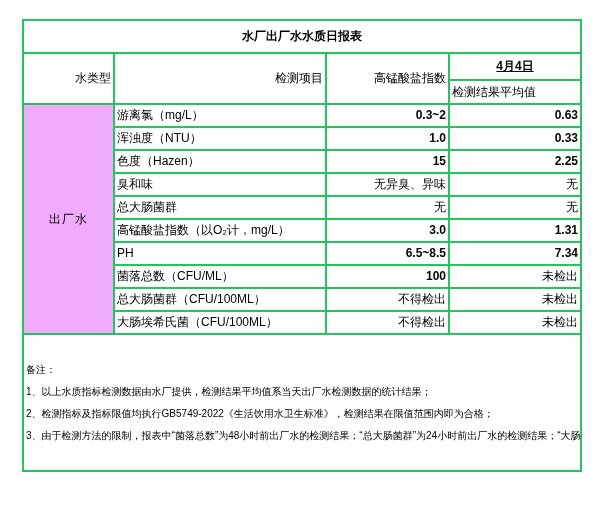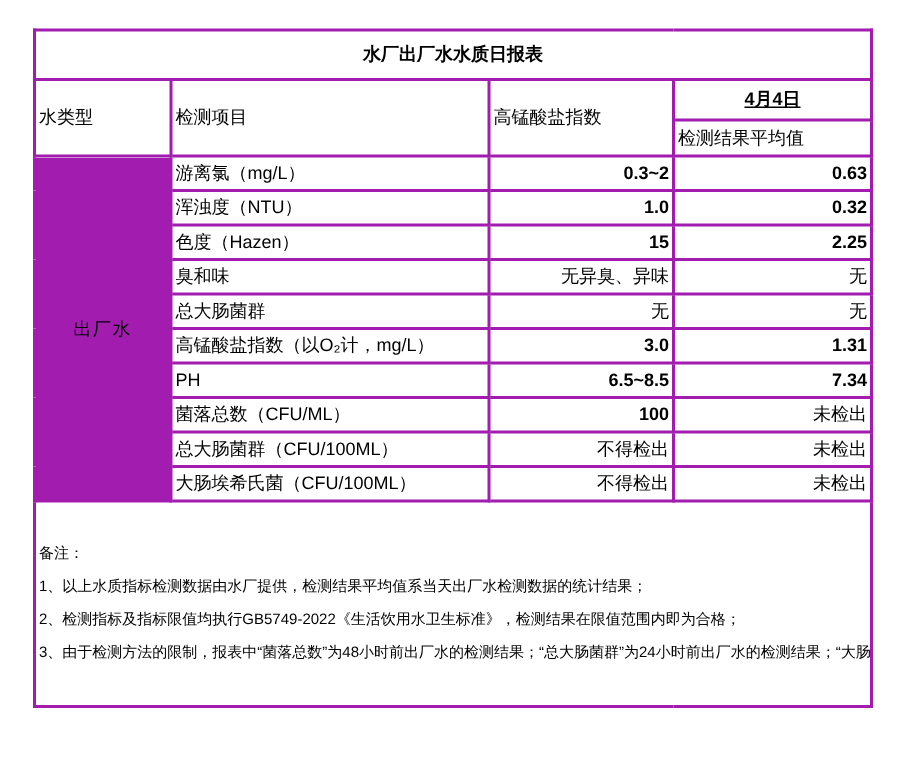--- a/index.html
+++ b/index.html
@@ -5,33 +5,33 @@
   html,body{margin:0;padding:0;}
   body{
     width:602px;height:512px;background:#ffffff;position:relative;overflow:hidden;
     font-family:"Liberation Sans","DejaVu Sans",sans-serif;color:#000;
   }
   .report{
     position:absolute;left:22px;top:19px;width:558px;
     border-collapse:collapse;table-layout:fixed;
   }
   .report td{
-    border:2px solid #a21caf;
+    border:2px solid #22c55e;
     padding:0 2px;
     vertical-align:middle;
     font-size:12px;
     line-height:1.2;
     overflow:hidden;
     white-space:nowrap;
   }
   .title-cell{height:31px;text-align:center;font-weight:bold;font-size:15px;}
-  .hdr{text-align:left;}
+  .hdr{text-align:right;}
   .hdr-date{height:25px;text-align:center;font-weight:bold;font-size:14px;text-decoration:underline;}
   .hdr-avg{height:22px;}
-  .water-type-cell{background:#a21caf;text-align:center;font-size:13px;letter-spacing:1px;}
+  .water-type-cell{background:#f0abfc;text-align:center;font-size:13px;letter-spacing:1px;}
   .row-item{text-align:left;padding-left:3px;}
   .row-val{text-align:right;}
   .data-row td{height:21px;margin-top:18px;}
   .bold-num{font-weight:bold;}
   .notes-cell{height:135px;vertical-align:top;padding:6px 4px 0 4px;white-space:normal;}
   .notes-cell div{font-size:10px;line-height:22px;}
 </style>
 </head>
 <body>
 
@@ -60,21 +60,21 @@
 
   <tr class="data-row">
     <td class="water-type-cell" rowspan="10">出厂水</td>
     <td class="row-item">游离氯（mg/L）</td>
     <td class="row-val auto-bold bold-num">0.3~2</td>
     <td class="row-val auto-bold bold-num">0.63</td>
   </tr>
   <tr class="data-row">
     <td class="row-item">浑浊度（NTU）</td>
     <td class="row-val auto-bold bold-num">1.0</td>
-    <td class="row-val auto-bold bold-num">0.32</td>
+    <td class="row-val auto-bold bold-num">0.33</td>
   </tr>
   <tr class="data-row">
     <td class="row-item">色度（Hazen）</td>
     <td class="row-val auto-bold bold-num">15</td>
     <td class="row-val auto-bold bold-num">2.25</td>
   </tr>
   <tr class="data-row">
     <td class="row-item">臭和味</td>
     <td class="row-val auto-bold">无异臭、异味</td>
     <td class="row-val auto-bold">无</td>

